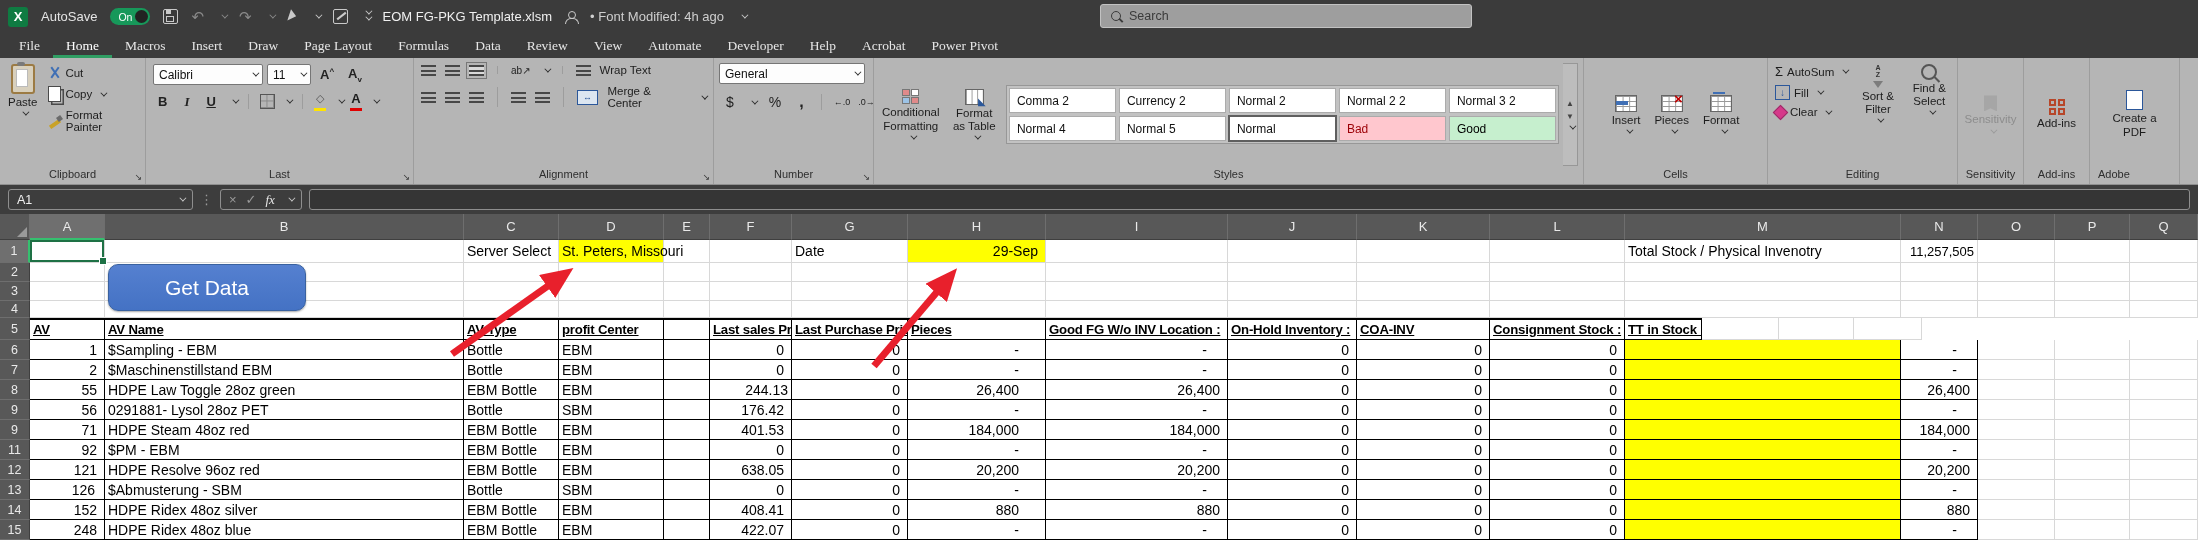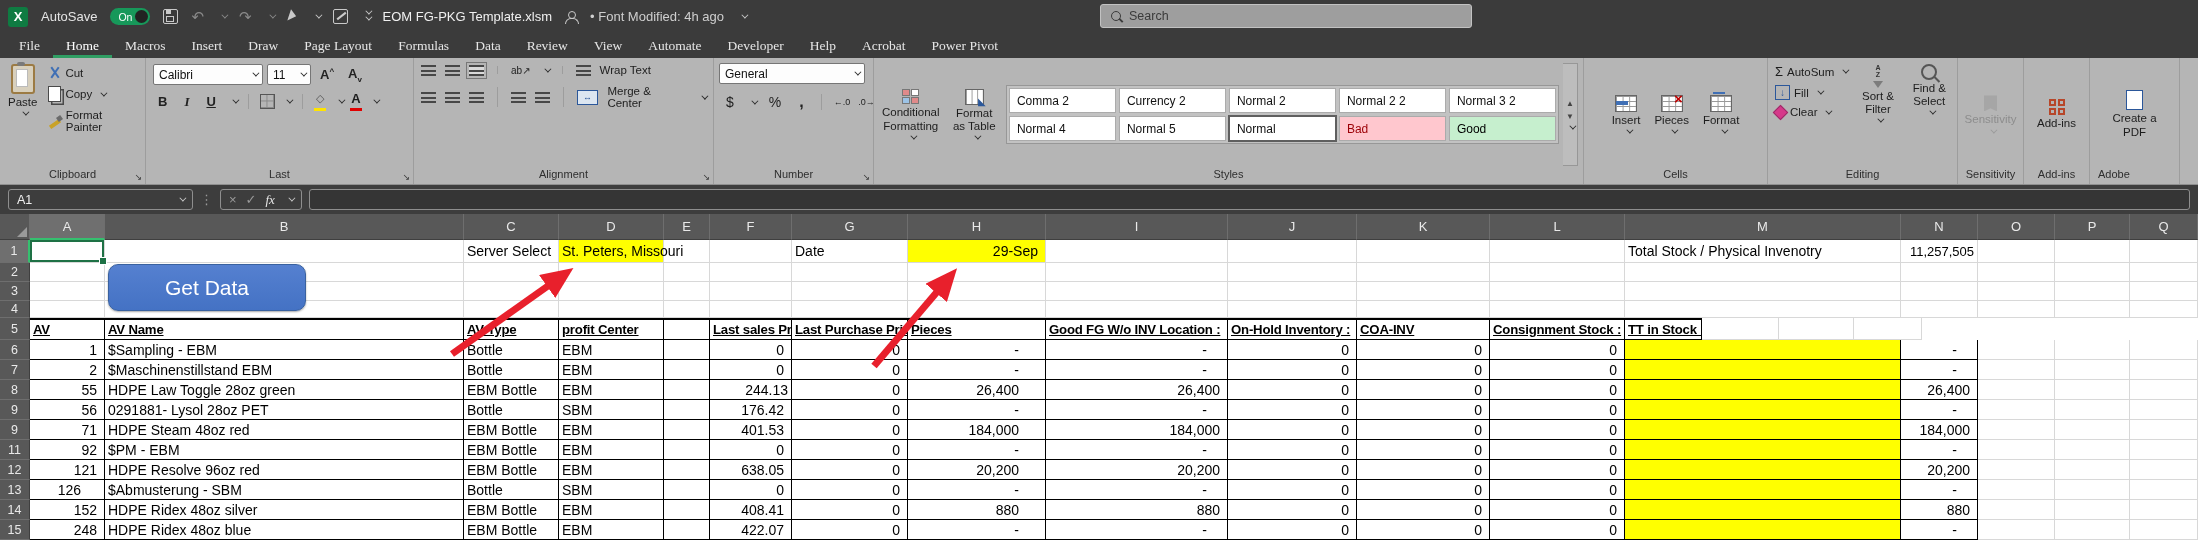--- a/index.html
+++ b/index.html
@@ -923,21 +923,21 @@
           <div class="c tb yel center" style="width: 276px;"></div>
           <div class="c tb right" style="width: 77px; padding-right: 7px;">
             <span>20,200</span>
           </div>
           <div class="c" style="width: 77px;"></div>
           <div class="c" style="width: 75px;"></div>
           <div class="c" style="width: 68px;"></div>
         </div>
         <div class="g-row" style="height: 20px;">
           <div class="g-rn">13</div>
-          <div class="c tb right" style="width: 75px; padding-right: 23px;">
+          <div class="c tb right" style="width: 75px; padding-right: 9px;">
             <span>126</span>
           </div>
           <div class="c tb" style="width: 359px;">
             <span>$Abmusterung - SBM</span>
           </div>
           <div class="c tb" style="width: 95px;">
             <span>Bottle</span>
           </div>
           <div class="c tb" style="width: 105px;">
             <span>SBM</span>

